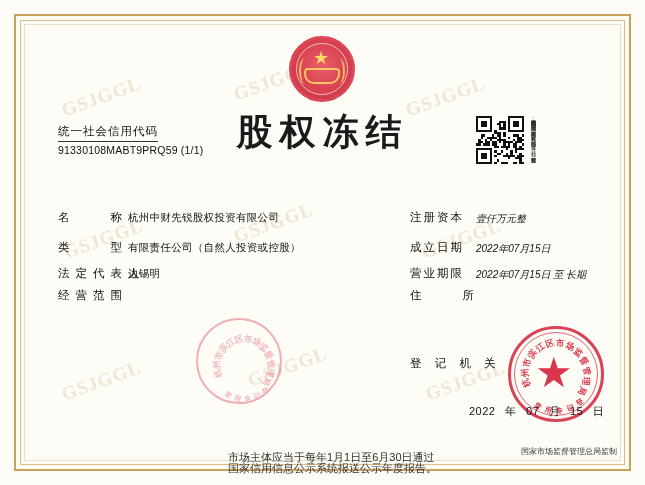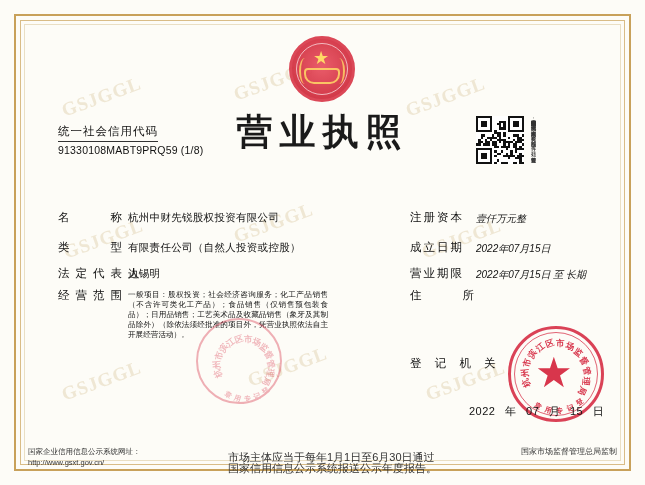--- a/index.html
+++ b/index.html
@@ -385,24 +385,24 @@
 
   <div class="emblem">
     <div class="ring"></div>
     <div class="inner"></div>
     <div class="wheat-l"></div>
     <div class="wheat-r"></div>
     <div class="star">★</div>
     <div class="gear"></div>
   </div>
 
-  <div class="title">营业执照</div>
+  <div class="title">股权冻结</div>
 
   <div class="code-label">统一社会信用代码</div>
-  <div class="code-value">91330108MABT9PRQ59  (1/8)</div>
+  <div class="code-value">91330108MABT9PRQ59  (1/1)</div>
 
   <div class="qr" id="qr-code">
       <div class="cell" style="left: 22.8571px; top: 4.57143px; width: 2.28571px; height: 2.28571px;"></div>
       <div class="cell" style="left: 25.1429px; top: 4.57143px; width: 2.28571px; height: 2.28571px;"></div>
       <div class="cell" style="left: 27.4286px; top: 4.57143px; width: 2.28571px; height: 2.28571px;"></div>
       <div class="cell" style="left: 20.5714px; top: 6.85714px; width: 2.28571px; height: 2.28571px;"></div>
       <div class="cell" style="left: 22.8571px; top: 6.85714px; width: 2.28571px; height: 2.28571px;"></div>
       <div class="cell" style="left: 27.4286px; top: 6.85714px; width: 2.28571px; height: 2.28571px;"></div>
       <div class="cell" style="left: 22.8571px; top: 9.14286px; width: 2.28571px; height: 2.28571px;"></div>
       <div class="cell" style="left: 27.4286px; top: 9.14286px; width: 2.28571px; height: 2.28571px;"></div>
@@ -627,21 +627,20 @@
       <div class="field-value" style="left: 128px; top: 267px;">边锡明</div>
       <div class="field-label" style="left: 410px; top: 210px; letter-spacing: 2px;">注册资本</div>
       <div class="field-value small" style="left: 476px; top: 212px;">壹仟万元整</div>
       <div class="field-label" style="left: 410px; top: 240px; letter-spacing: 2px;">成立日期</div>
       <div class="field-value small" style="left: 476px; top: 242px;">2022年07月15日</div>
       <div class="field-label" style="left: 410px; top: 266px; letter-spacing: 2px;">营业期限</div>
       <div class="field-value small" style="left: 476px; top: 268px;">2022年07月15日 至 长期</div>
     </div>
 
   <div class="field-label" style="left:58px; top:288px;">经营范围</div>
-  <div class="scope-text">一般项目：股权投资；社会经济咨询服务；化工产品销售（不含许可类化工产品）；食品销售（仅销售预包装食品）；日用品销售；工艺美术品及收藏品销售（象牙及其制品除外）（除依法须经批准的项目外，凭营业执照依法自主开展经营活动）。</div>
 
   <div class="field-label" style="left:410px; top:288px;">住　　所</div>
 
   <div class="seal2">
     <div class="outer"></div>
     <div class="seal-text" id="seal2-text">
         <span style="transform: translate(-29.0018px, 13.5238px) rotate(-115deg);">杭</span>
         <span style="transform: translate(-31.8343px, 3.25232px) rotate(-95.8333deg);">州</span>
         <span style="transform: translate(-31.1374px, -7.37971px) rotate(-76.6667deg);">市</span>
         <span style="transform: translate(-26.9885px, -17.1936px) rotate(-57.5deg);">滨</span>
@@ -692,23 +691,19 @@
 
   <div class="date-row">
     <span>2022</span>
     <span>年</span>
     <span>07</span>
     <span>月</span>
     <span>15</span>
     <span>日</span>
   </div>
 
-  <div class="footer-left">
-    <div>国家企业信用信息公示系统网址：</div>
-    <div>http://www.gsxt.gov.cn/</div>
-  </div>
   <div class="footer-center">
     <div>市场主体应当于每年1月1日至6月30日通过</div>
     <div>国家信用信息公示系统报送公示年度报告。</div>
   </div>
   <div class="footer-right">国家市场监督管理总局监制</div>
 
 </div>
 
 </body></html>

